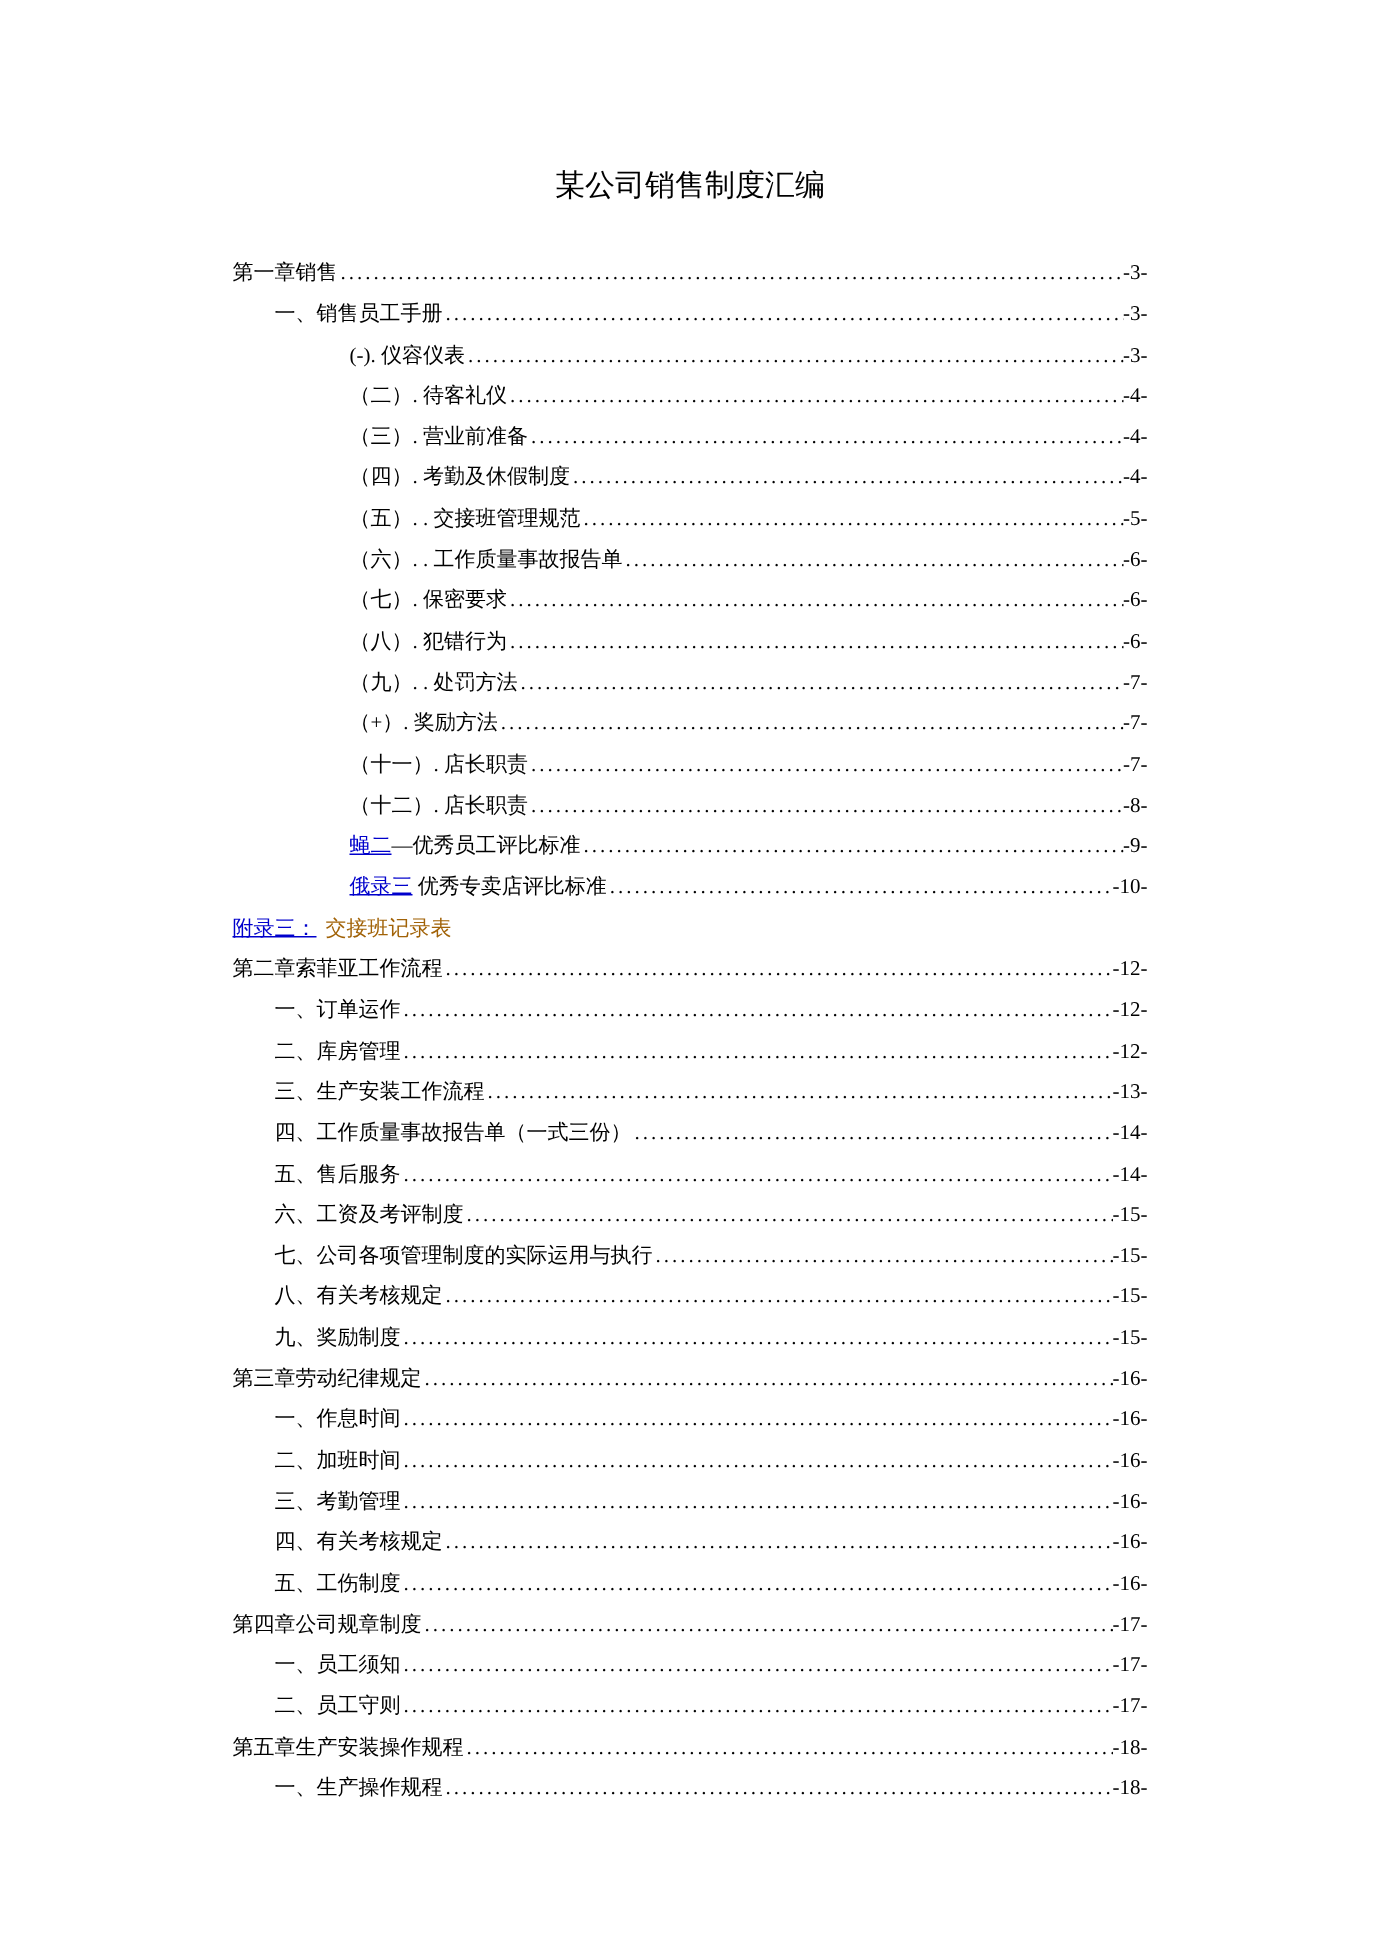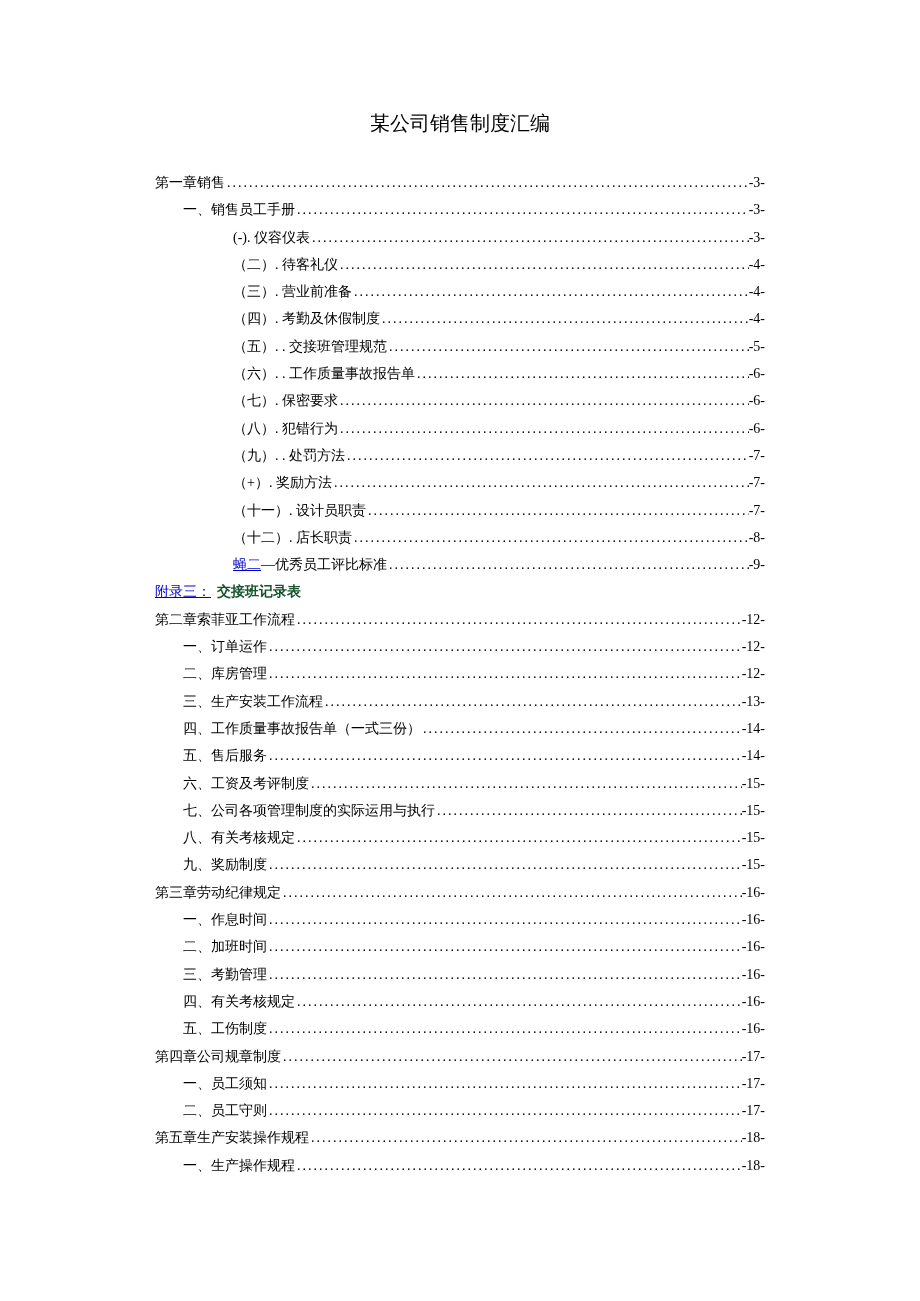--- a/index.html
+++ b/index.html
@@ -48,22 +48,22 @@
     .appendix-line {
       line-height: 1.95;
       display: flex;
       align-items: flex-end;
     }
     .appendix-label {
       color: #0000cc;
       text-decoration: underline;
     }
     .appendix-text {
-      font-weight: bold;
-      color: #14532d;
+      font-weight: normal;
+      color: #a16207;
       margin-left: 6px;
     }
   </style>
 </head>
 <body>
 
 <h1 class="title">某公司销售制度汇编</h1>
 
 <div id="toc-container">
     <div class="toc-line indent-0">
@@ -120,33 +120,38 @@
       <span class="toc-label">（九）. . 处罚方法</span>
       <span class="toc-dots"></span>
       <span class="toc-page">-7-</span>
     </div>
     <div class="toc-line indent-2">
       <span class="toc-label">（+）. 奖励方法</span>
       <span class="toc-dots"></span>
       <span class="toc-page">-7-</span>
     </div>
     <div class="toc-line indent-2">
-      <span class="toc-label">（十一）. 设计员职责</span>
+      <span class="toc-label">（十一）. 店长职责</span>
       <span class="toc-dots"></span>
       <span class="toc-page">-7-</span>
     </div>
     <div class="toc-line indent-2">
       <span class="toc-label">（十二）. 店长职责</span>
       <span class="toc-dots"></span>
       <span class="toc-page">-8-</span>
     </div>
     <div class="toc-line indent-2">
       <span class="toc-label"><span class="link-blue underline">蝇二</span><span>—优秀员工评比标准</span></span>
       <span class="toc-dots"></span>
       <span class="toc-page">-9-</span>
+    </div>
+    <div class="toc-line indent-2">
+      <span class="toc-label"><span class="link-blue underline">俄录三</span><span> 优秀专卖店评比标准</span></span>
+      <span class="toc-dots"></span>
+      <span class="toc-page">-10-</span>
     </div>
     <div class="appendix-line indent-0">
       <span class="appendix-label">附录三：</span>
       <span class="appendix-text">交接班记录表</span>
     </div>
     <div class="toc-line indent-0">
       <span class="toc-label">第二章索菲亚工作流程</span>
       <span class="toc-dots"></span>
       <span class="toc-page">-12-</span>
     </div>

